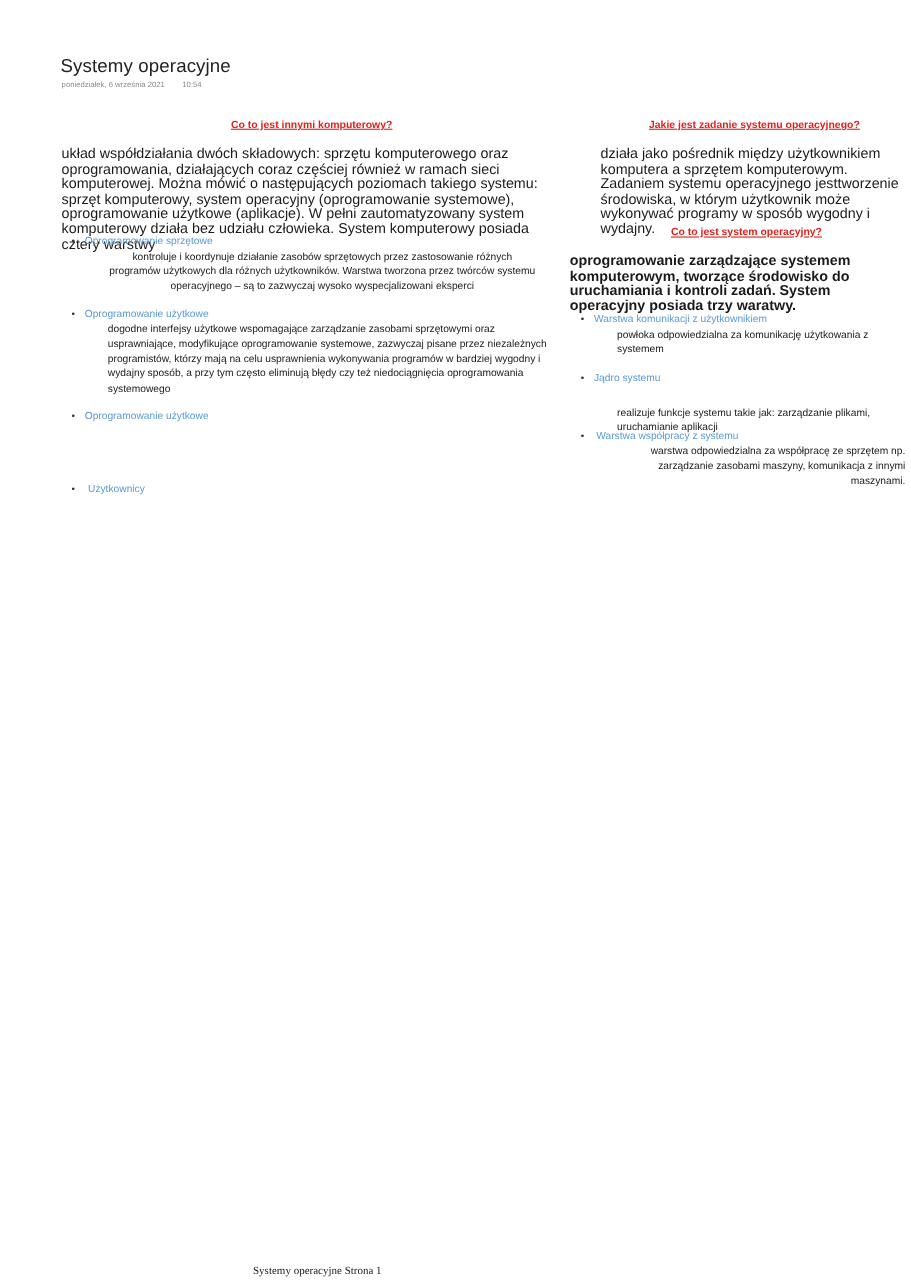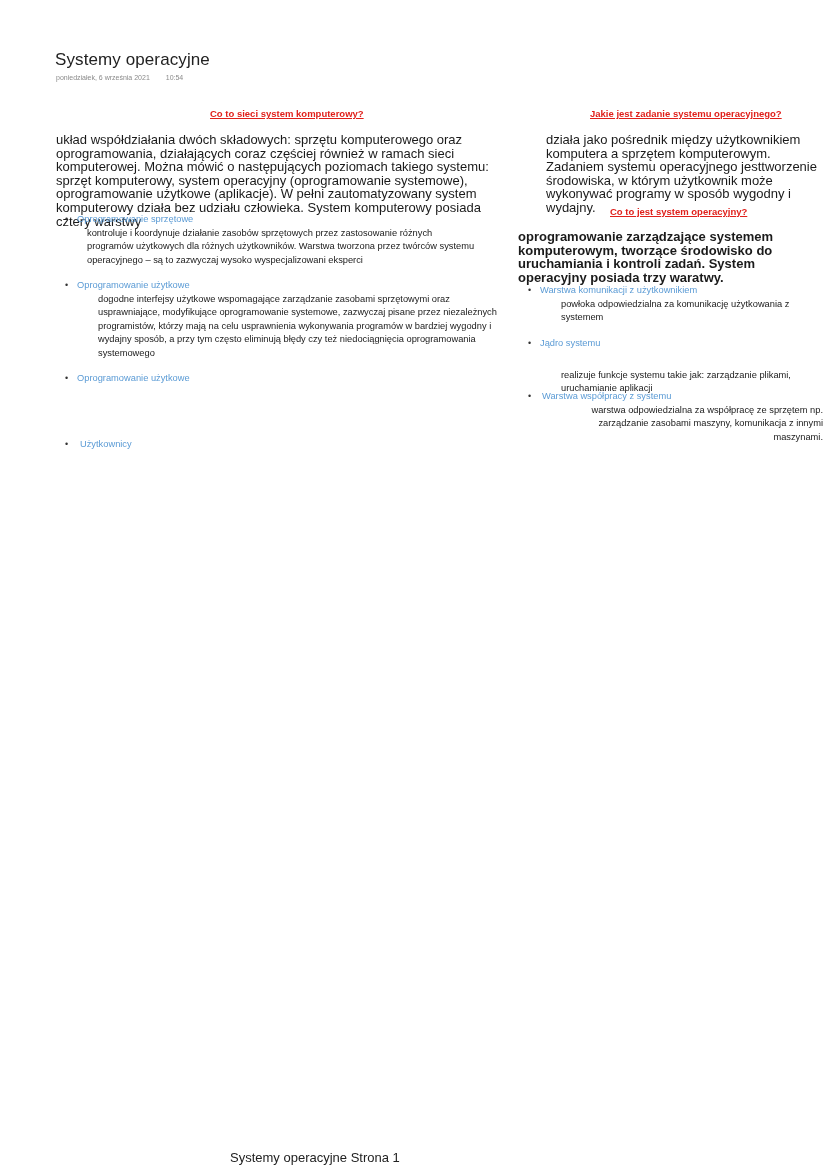--- a/index.html
+++ b/index.html
@@ -66,45 +66,45 @@
     }
     .bullet-body {
       font-size: 9.3px;
       line-height: 13.6px;
       color: #1a1a1a;
     }
     .footer {
       position: absolute;
       left: 186px;
       top: 1150px;
-      font-family: Liberation Sans, sans-serif;
-      font-size: 13px;
+      font-family: Liberation Serif, serif;
+      font-size: 10px;
       color: #222;
       padding-left: 44px;
     }
   </style>
 </head>
 <body>
 
 <div class="page-title">Systemy operacyjne</div>
 <div class="page-meta">
   <span>poniedziałek, 6 września 2021</span>
   <span class="time">10:54</span>
 </div>
 
-<div class="section-heading" style="left:210px; top:108px;">Co to sieci system komputerowy?</div>
+<div class="section-heading" style="left:210px; top:108px;">Co to jest innymi komputerowy?</div>
 
 <div class="para" style="left:56px; top:133px; width:458px;">układ współdziałania dwóch składowych: sprzętu komputerowego oraz oprogramowania, działających coraz częściej również w ramach sieci komputerowej. Można mówić o następujących poziomach takiego systemu: sprzęt komputerowy, system operacyjny (oprogramowanie systemowe), oprogramowanie użytkowe (aplikacje). W pełni zautomatyzowany system komputerowy działa bez udziału człowieka. System komputerowy posiada cztery warstwy</div>
 
 <div class="bullet-item" style="left:77px; top:213px; width:420px;">
   <div class="bullet-head">
     <span class="bullet-dot">•</span>
     <span>Oprogramowanie sprzętowe</span>
   </div>
-  <div class="bullet-body" style="margin-left:10px; width:390px;">kontroluje i koordynuje działanie zasobów sprzętowych przez zastosowanie różnych programów użytkowych dla różnych użytkowników. Warstwa tworzona przez twórców systemu operacyjnego – są to zazwyczaj wysoko wyspecjalizowani eksperci</div>
+  <div class="bullet-body" style="margin-left:21px; width:390px;text-align:center;">kontroluje i koordynuje działanie zasobów sprzętowych przez zastosowanie różnych programów użytkowych dla różnych użytkowników. Warstwa tworzona przez twórców systemu operacyjnego – są to zazwyczaj wysoko wyspecjalizowani eksperci</div>
 </div>
 
 <div class="bullet-item" style="left:77px; top:279px; width:420px;">
   <div class="bullet-head">
     <span class="bullet-dot">•</span>
     <span>Oprogramowanie użytkowe</span>
   </div>
   <div class="bullet-body" style="margin-left:21px; width:400px;"> dogodne interfejsy użytkowe wspomagające zarządzanie zasobami sprzętowymi oraz usprawniające, modyfikujące oprogramowanie systemowe, zazwyczaj pisane przez niezależnych programistów, którzy mają na celu usprawnienia wykonywania programów w bardziej wygodny i wydajny sposób, a przy tym często eliminują błędy czy też niedociągnięcia oprogramowania systemowego</div>
 </div>
 

